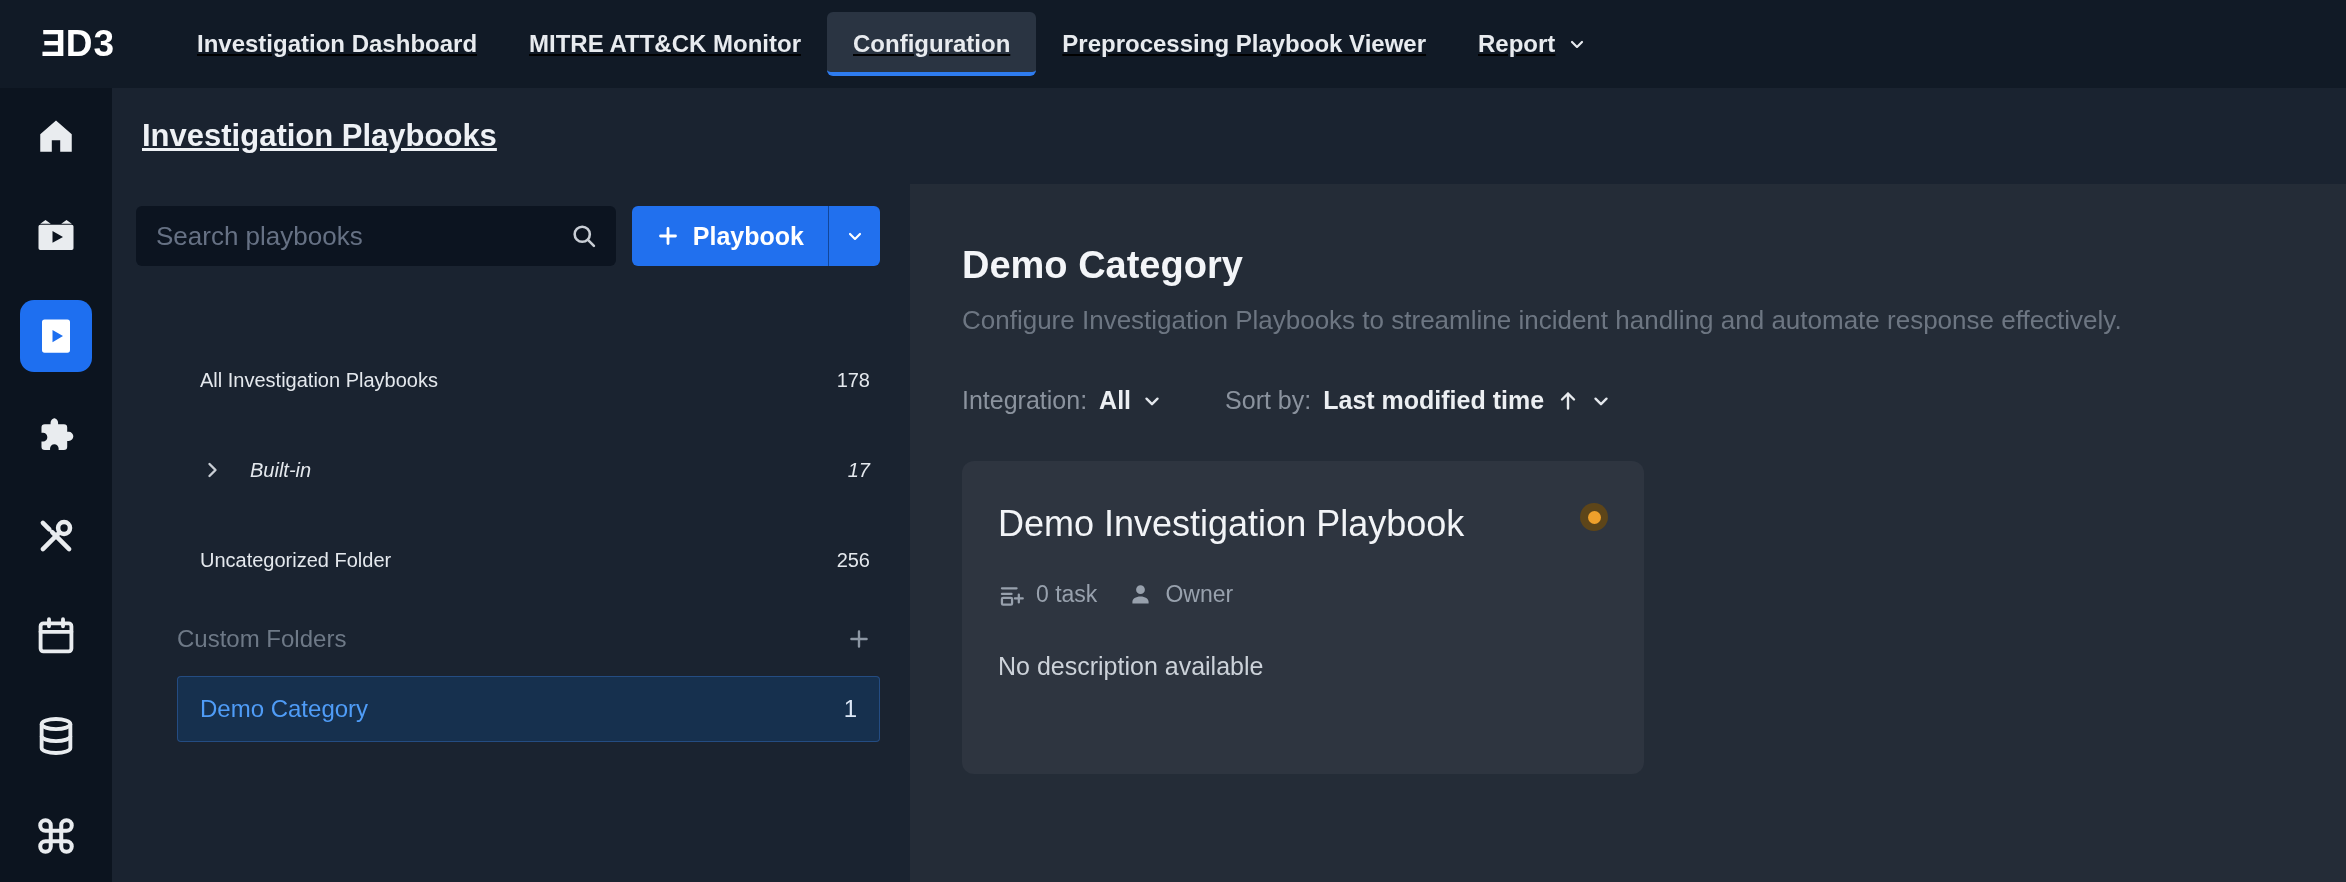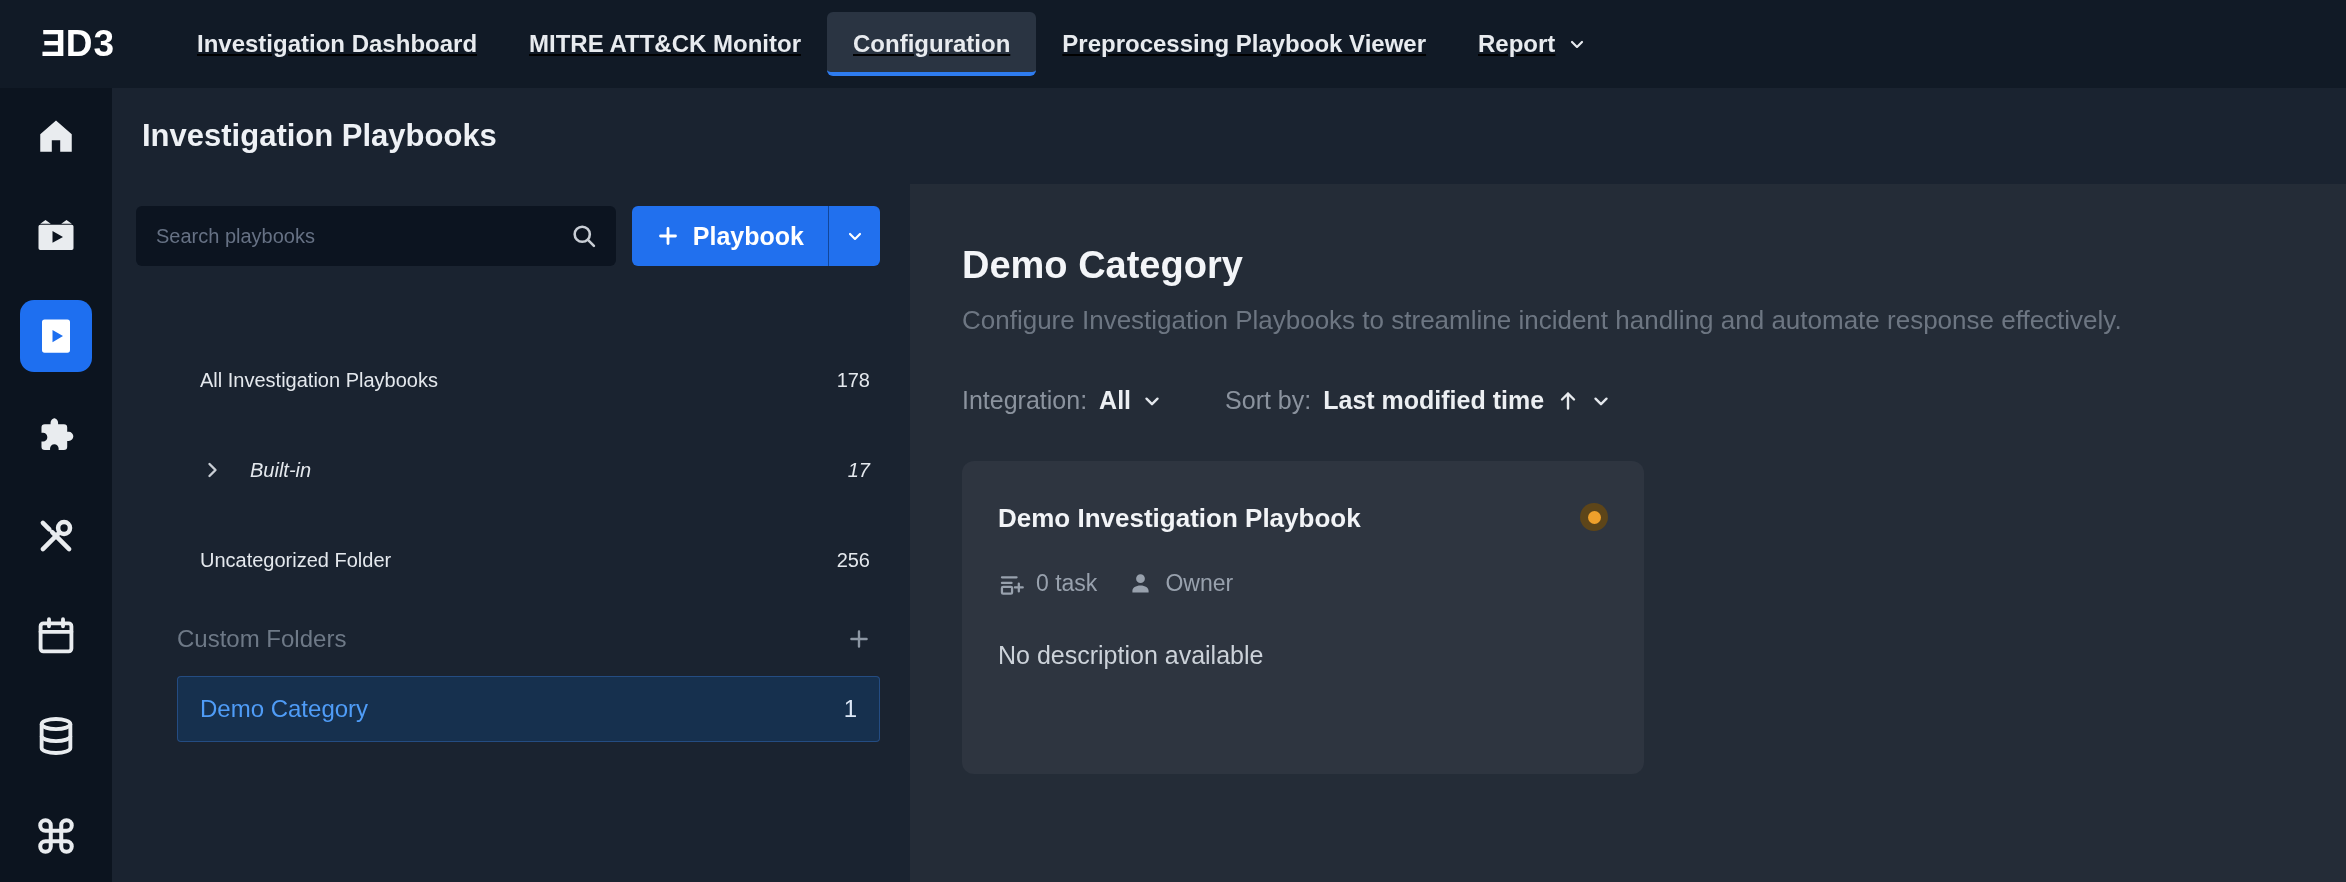--- a/index.html
+++ b/index.html
@@ -18,29 +18,29 @@
   
   .bodyrow { display:flex; height:794px; }
 
   .iconbar { width:112px; background:#0c141f; display:flex; flex-direction:column; align-items:center; padding-top:12px; gap:28px; flex:none; }
   .icon-slot { width:72px; height:72px; display:flex; align-items:center; justify-content:center; border-radius:14px; cursor:pointer; color:#e9ecef; }
   .icon-slot.active { background:#1e6ff0; }
   .icon-slot svg { width:42px; height:42px; }
 
   .content { flex:1; display:flex; flex-direction:column; min-width:0; }
   .pageheader { height:96px; background:#1a2330; display:flex; align-items:center; padding-left:30px; flex:none; }
-  .pageheader h1 { font-size:31px; font-weight:700; color:#eef1f5; }
+  .pageheader h1 { font-size:31px; font-weight:700; color:#eef1f5;text-decoration:underline; }
 
   .columns { flex:1; display:flex; min-height:0; }
 
   
   .panel { width:798px; flex:none; background:#1a2330; padding:22px 30px 0 24px; }
   .search-row { display:flex; gap:16px; }
   .search { position:relative; width:488px; height:60px; }
-  .search input { width:100%; height:100%; background:#0c1420; border:none; border-radius:6px; color:#e6e9ec; font-size:20px; padding:0 62px 0 20px; font-family:inherit; outline:none; }
+  .search input { width:100%; height:100%; background:#0c1420; border:none; border-radius:6px; color:#e6e9ec; font-size:26px; padding:0 62px 0 20px; font-family:inherit; outline:none; }
   .search input::placeholder { color:#667184; }
   .search .mag { position:absolute; right:18px; top:50%; transform:translateY(-50%); width:28px; height:28px; color:#c9ced5; }
   .btn-group { display:flex; height:60px; border-radius:6px; overflow:hidden; flex:none; }
   .btn-main { background:#2170ee; color:#ffffff; font-size:25px; font-weight:600; display:flex; align-items:center; gap:13px; padding:0 24px; cursor:pointer; }
   .btn-main .plus { width:24px; height:24px; color:#fff; }
   .btn-caret { background:#2170ee; border-left:1px solid rgba(8,36,84,0.55); width:52px; display:flex; align-items:center; justify-content:center; cursor:pointer; color:#fff; }
 
   .folders { margin-top:76px; }
   .frow { height:76px; display:flex; align-items:center; padding:0 10px 0 64px; font-size:20px; color:#e4e8ed; cursor:pointer; border-radius:4px; }
   .frow .count { margin-left:auto; color:#e4e8ed; }
@@ -62,21 +62,21 @@
   .filterrow { margin-top:50px; display:flex; align-items:center; font-size:25px; }
   .fctrl { display:flex; align-items:center; cursor:pointer; }
   .flabel { color:#8b939e; }
   .fvalue { color:#eceff2; font-weight:700; margin-left:12px; }
   .fchev { width:22px; height:22px; margin-left:10px; color:#e3e7ec; }
   .farrow { width:24px; height:24px; margin-left:12px; color:#e8ebee; }
   .fgap { width:62px; flex:none; }
 
   .card { margin-top:46px; width:682px; height:313px; background:#2e3540; border-radius:12px; padding:42px 36px; cursor:pointer; }
   .card-head { display:flex; align-items:flex-start; justify-content:space-between; }
-  .card-title { font-size:26px; font-weight:700; color:#f2f4f7; }
+  .card-title { font-size:36px; font-weight:400; color:#f2f4f7; }
   .status-dot { width:28px; height:28px; border-radius:50%; background:#5d4519; display:flex; align-items:center; justify-content:center; flex:none; }
   .dot-inner { width:13px; height:13px; border-radius:50%; background:#efa02b; }
   .card-meta { margin-top:36px; display:flex; align-items:center; color:#98a1ad; font-size:23px; }
   .card-meta svg { width:27px; height:27px; color:#98a1ad; }
   .card-meta .mt { margin-left:11px; }
   .card-meta .grp2 { margin-left:30px; display:flex; align-items:center; }
   .card-desc { margin-top:44px; font-size:25px; color:#ccd2d9; }
 </style>
 </head>
 <body>

